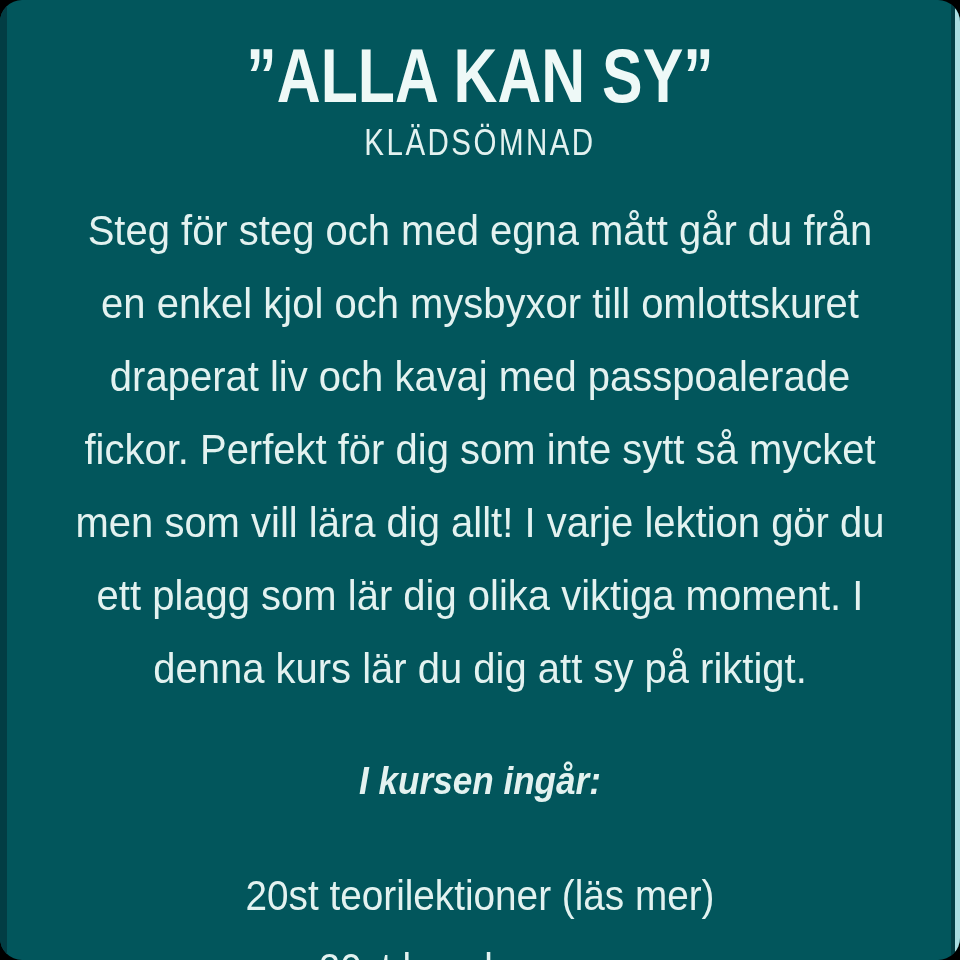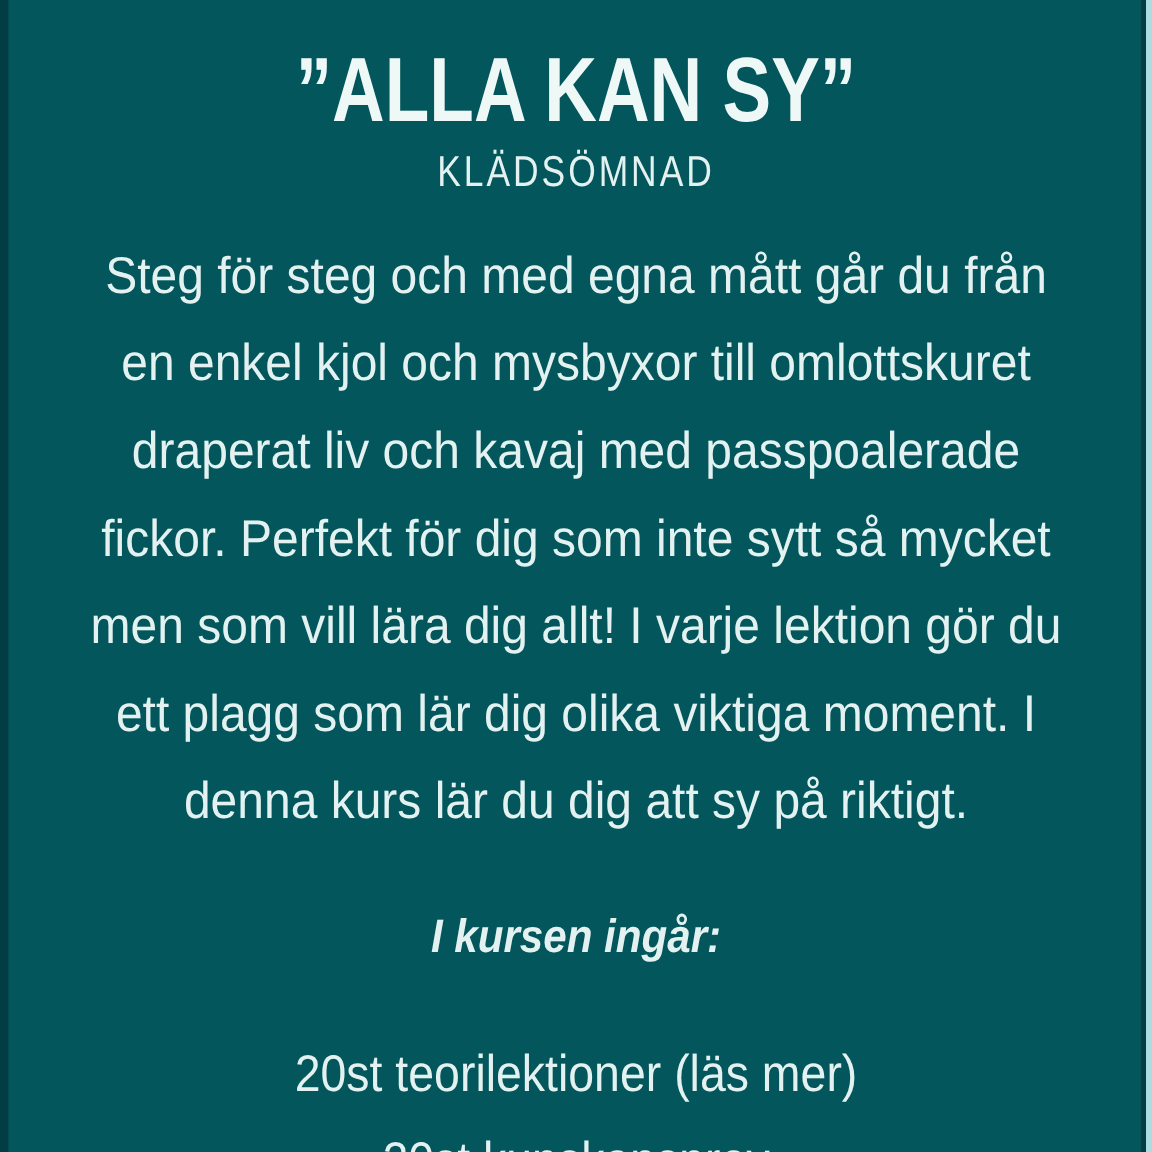--- a/index.html
+++ b/index.html
@@ -9,20 +9,21 @@
   }
   .poster {
     position: relative;
     width: 960px;
     height: 960px;
     overflow: hidden;
     background: var(--bg, #02565c);
     color: var(--text, #e3f2f0);
     font-family: "Liberation Sans", sans-serif;
     text-align: center;
+    border-radius: 22px;
     -webkit-font-smoothing: antialiased;
   }
   .edge-left {
     position: absolute;
     left: 0; top: 0; bottom: 0;
     width: 7px;
     background: var(--edge-dark, #023d44);
   }
   .edge-right-dark {
     position: absolute;

